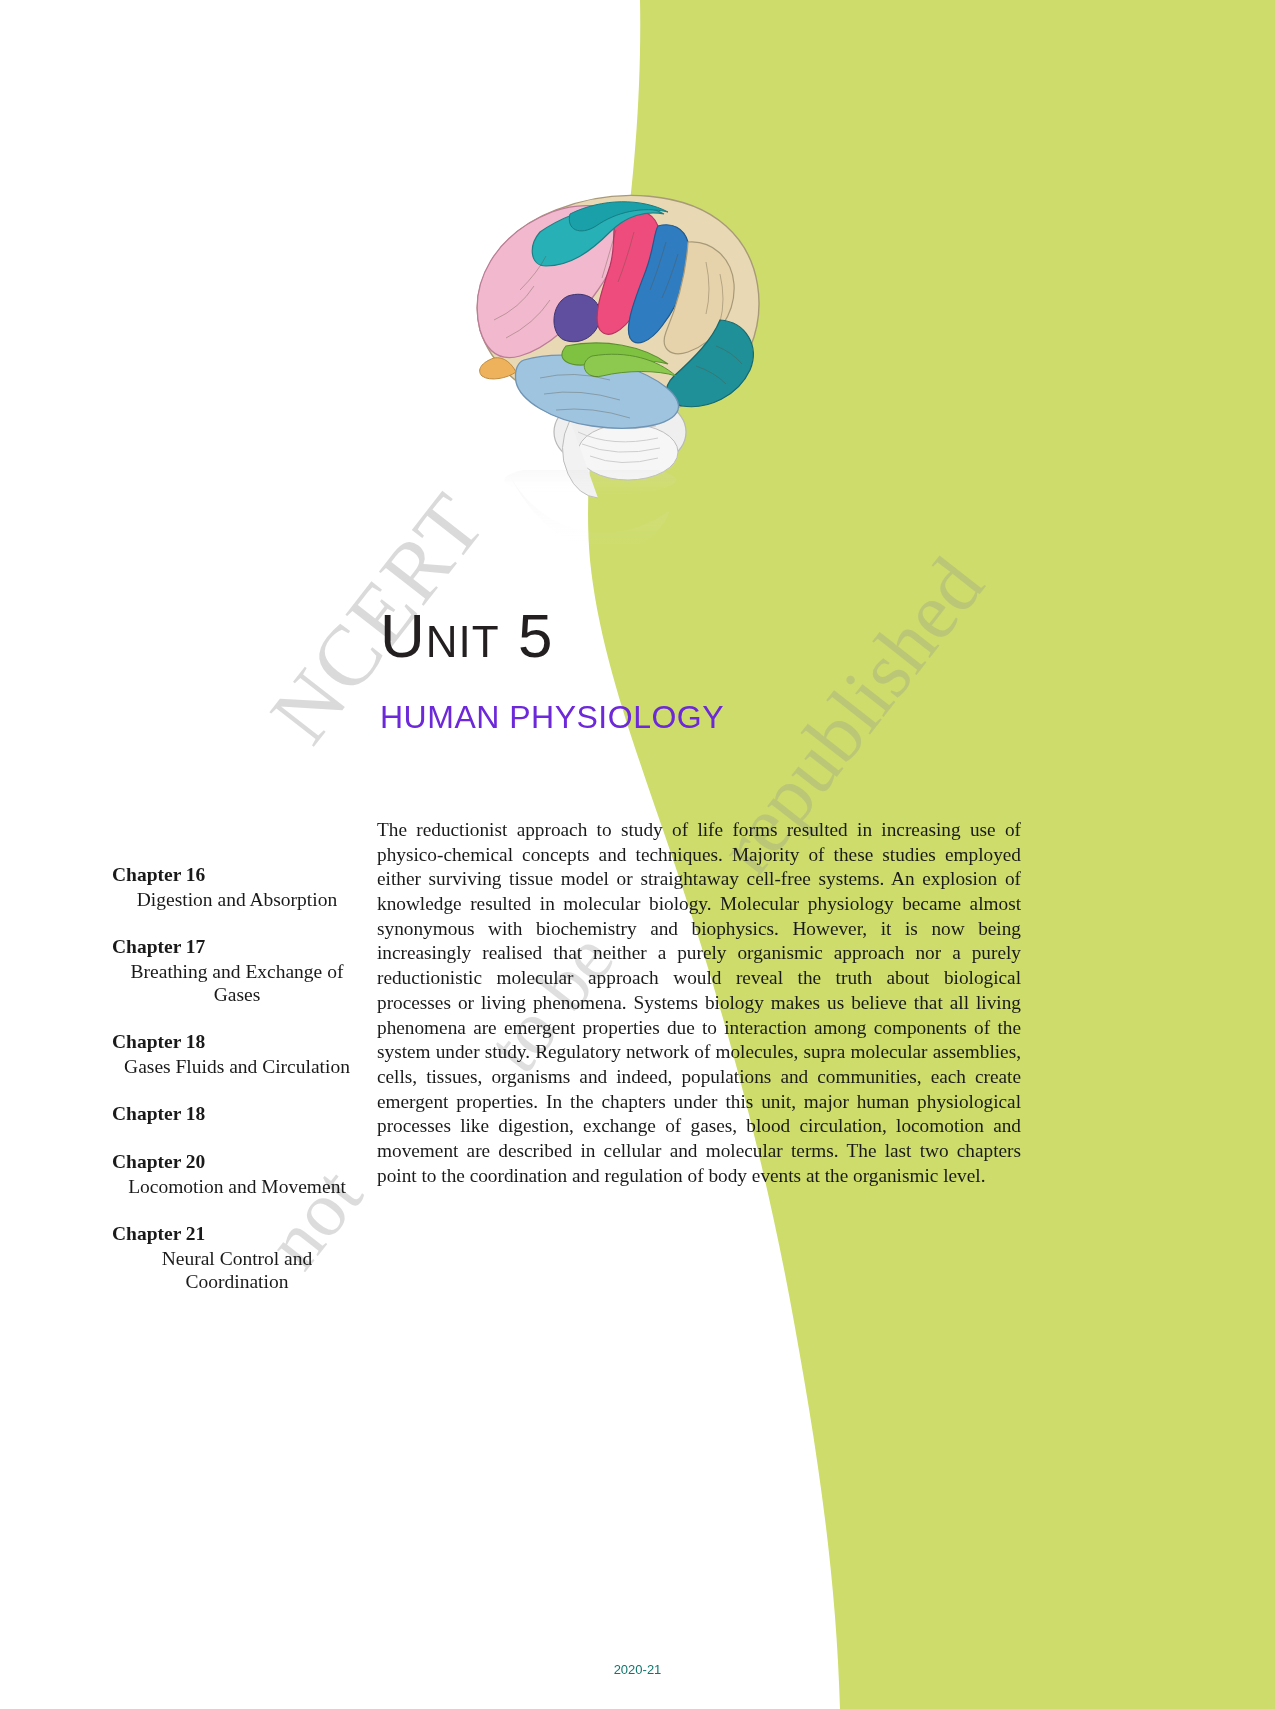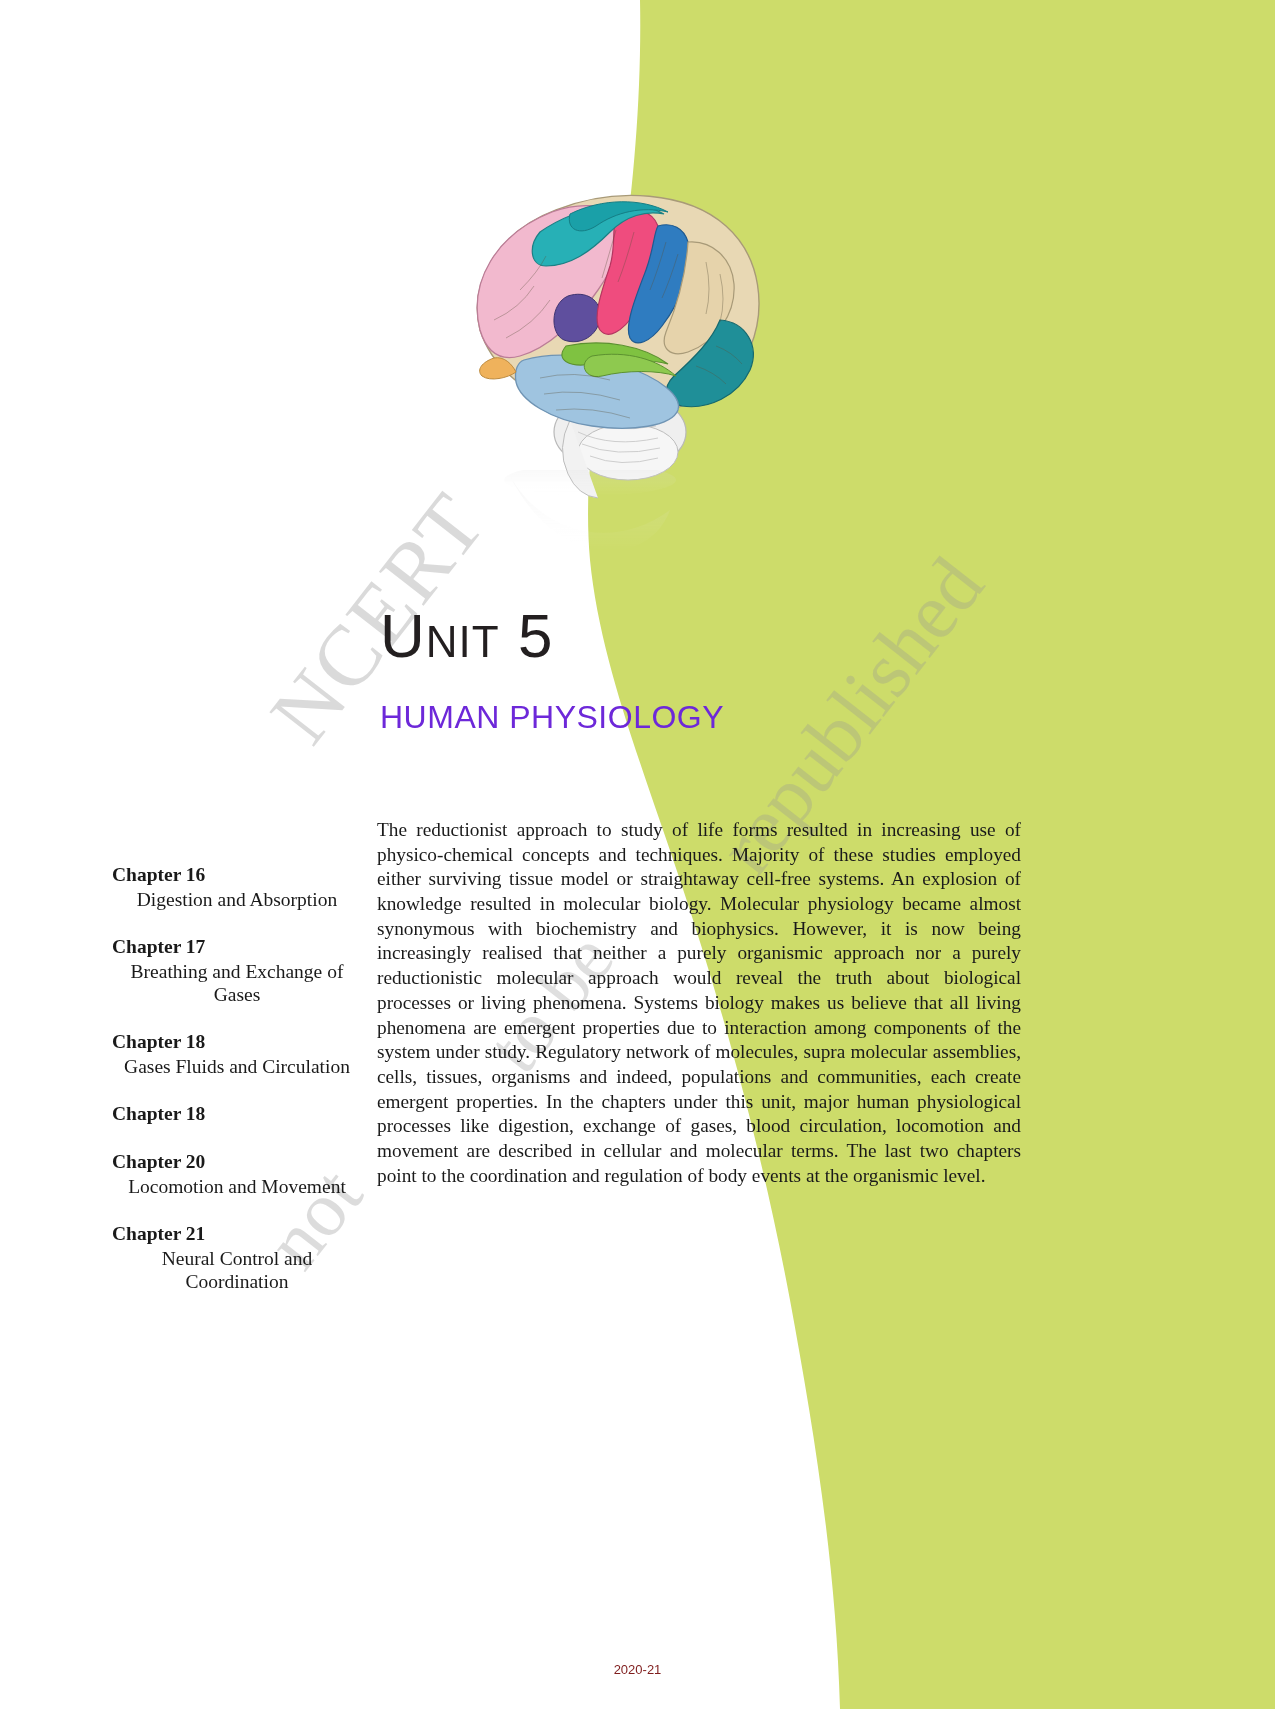--- a/index.html
+++ b/index.html
@@ -146,21 +146,21 @@
   }
   
   .footer {
     position: absolute;
     left: 0;
     right: 0;
     bottom: 32px;
     text-align: center;
     font-family: "Liberation Sans", sans-serif;
     font-size: 13px;
-    color: #7f1d1d;
+    color: #0f766e;
     z-index: 4;
   }
 </style>
 </head>
 <body>
 
 <div class="page">
 
   <svg class="green-shape" viewBox="0 0 1275 1709" preserveAspectRatio="none">
     <path d="M 640 0

